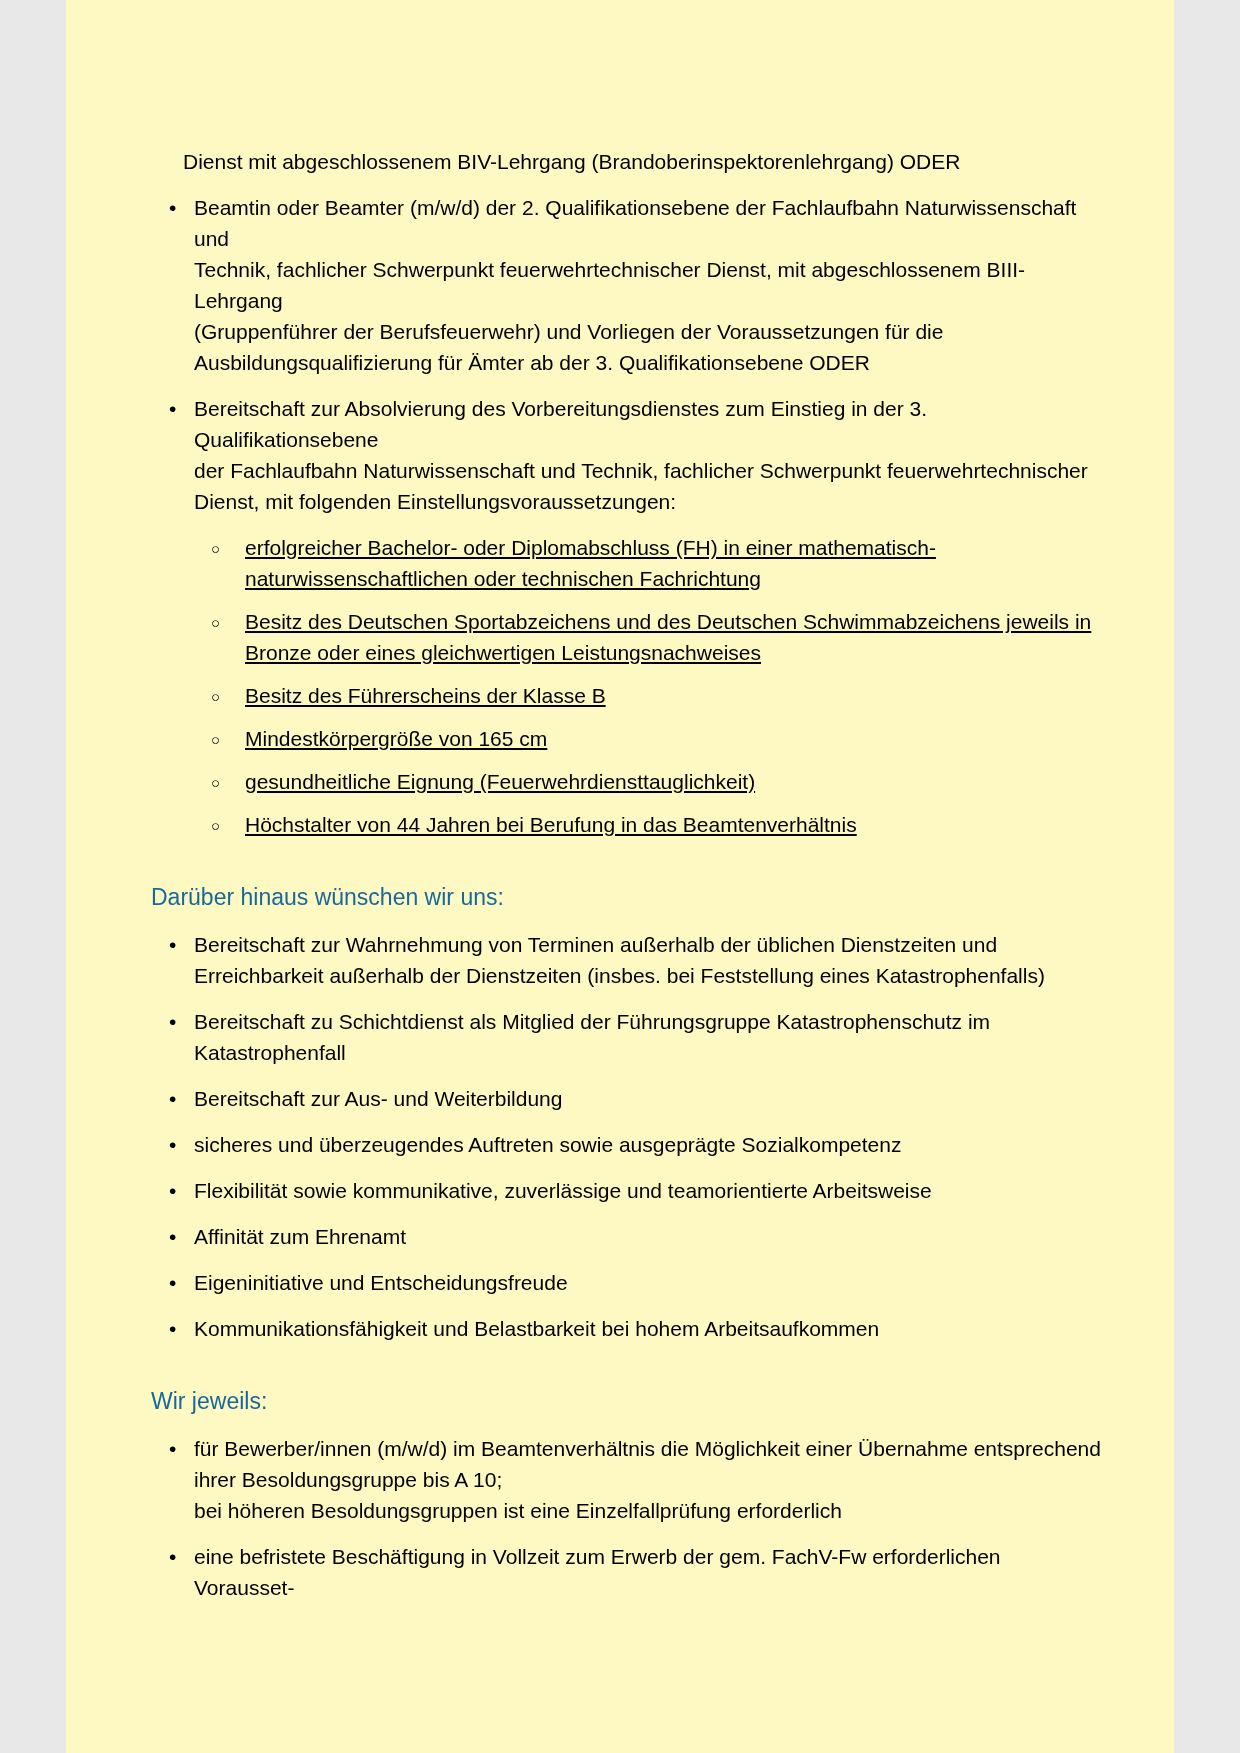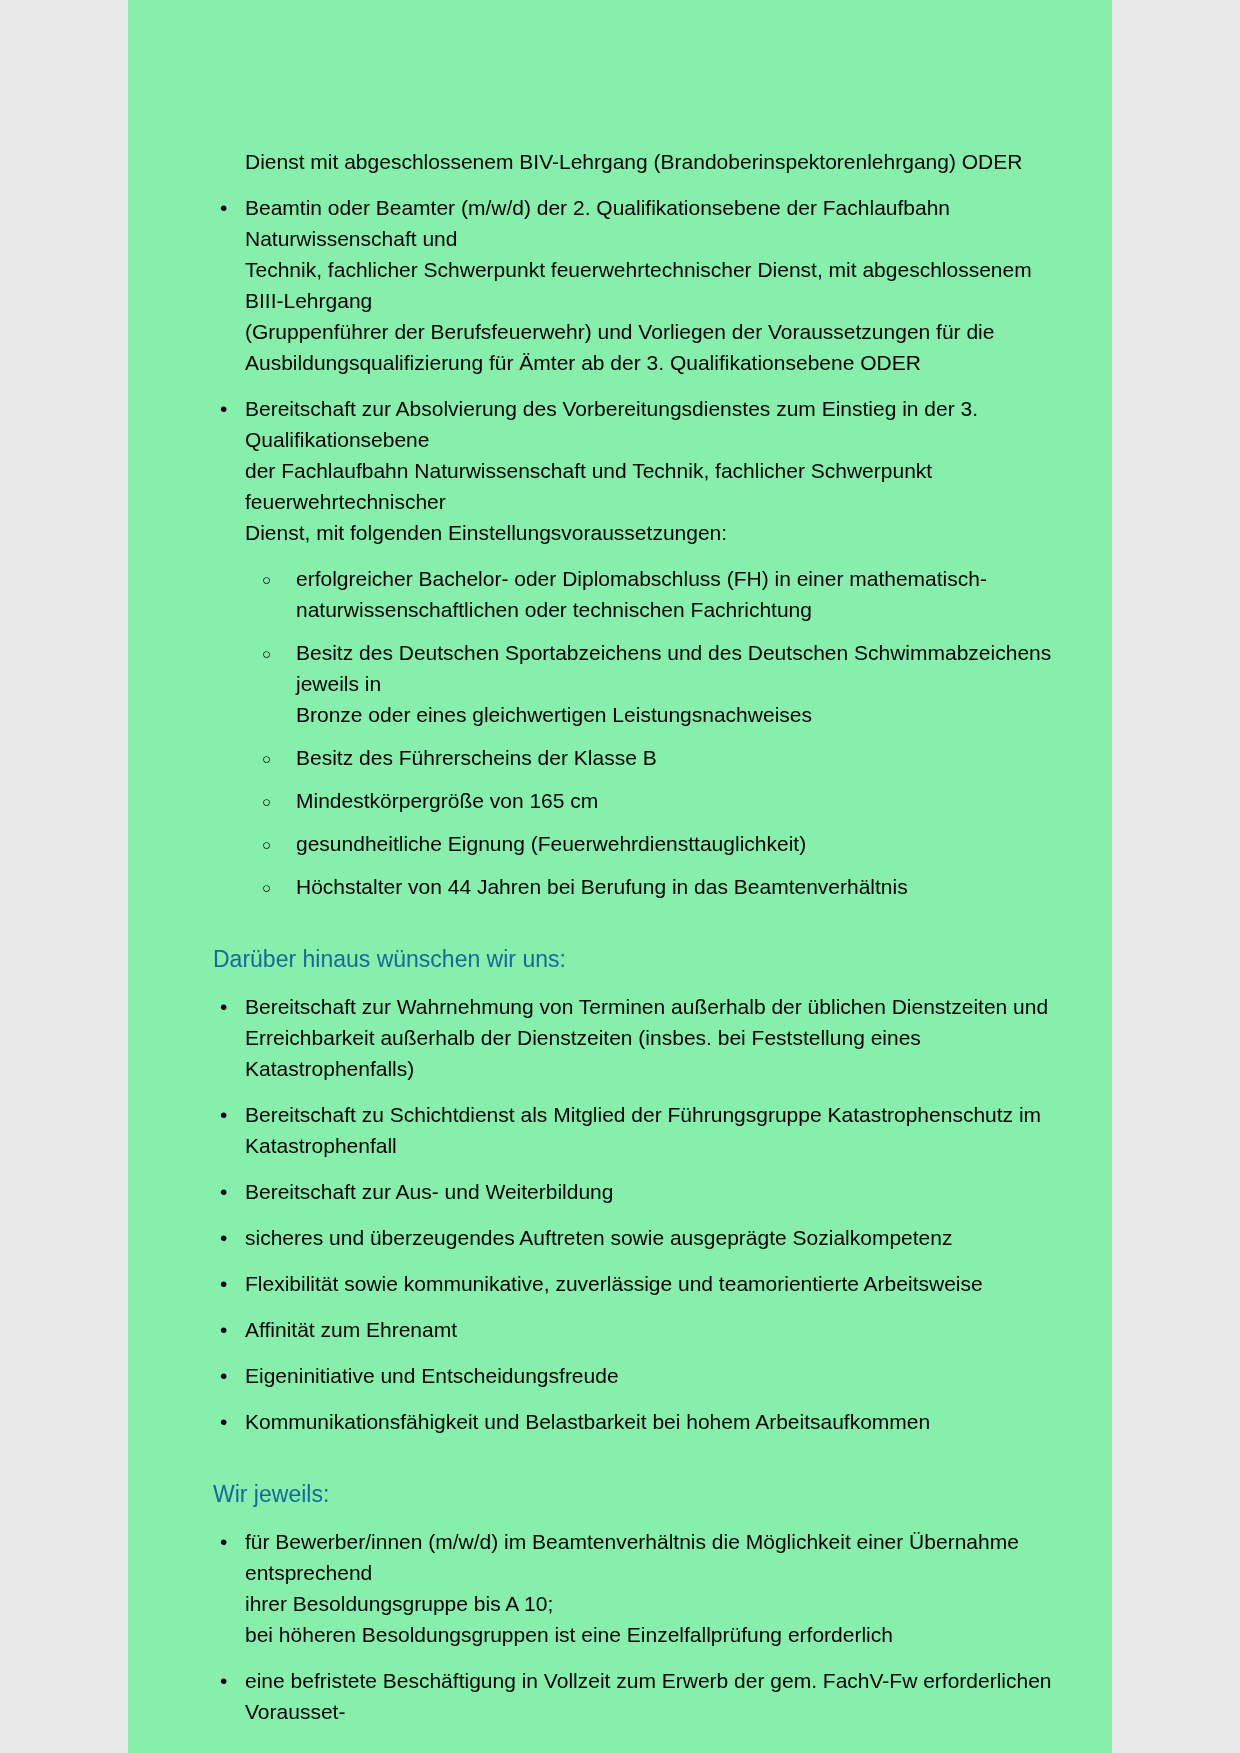--- a/index.html
+++ b/index.html
@@ -1,59 +1,60 @@
 <!DOCTYPE html>
 <html lang="de"><head>
 <meta charset="utf-8">
 <style>
   html, body { margin: 0; padding: 0; background: #e8e8e8; }
   .page {
     position: relative;
-    width: 984px;
+    width: 1108px;
     height: 1753px;
     margin: 0 auto;
-    background: #86efac;
+    background: #fef9c3;
     overflow: hidden;
     font-family: "Liberation Sans", "DejaVu Sans", sans-serif;
     font-size: 21px;
     line-height: 31px;
     color: #000000;
     box-sizing: border-box;
     padding: 146px 60px 0 85px;
   }
   .continuation {
     margin: 0 0 15px 32px;
     white-space: pre-line;
   }
   h2.sec-heading {
     margin: 42px 0 16px 0;
     font-size: 23px;
     line-height: 31px;
     font-weight: normal;
     color: #17689b;
   }
-  ul.lvl1, ul.lvl2 { list-style: none; margin: 0; padding: 0; }
+  ul.lvl1, ul.lvl2 { list-style: none; margin: 11px; padding: 0; }
   ul.lvl1 > li {
     position: relative;
     padding-left: 32px;
     margin: 0 0 15px 0;
     white-space: pre-line;
   }
   ul.lvl1 > li::before {
     content: "\2022";
     position: absolute;
     left: 7px;
     top: 0;
   }
   ul.lvl2 { margin-top: 0; }
   ul.lvl2 > li {
     position: relative;
     padding-left: 83px;
     margin: 0 0 12px 0;
     white-space: pre-line;
+    text-decoration: underline;
   }
   ul.lvl2 > li::before {
     content: "\25CB";
     position: absolute;
     left: 49px;
     top: 1px;
     font-size: 15px;
   }
   a.doc-link {
     color: #0000ee;

